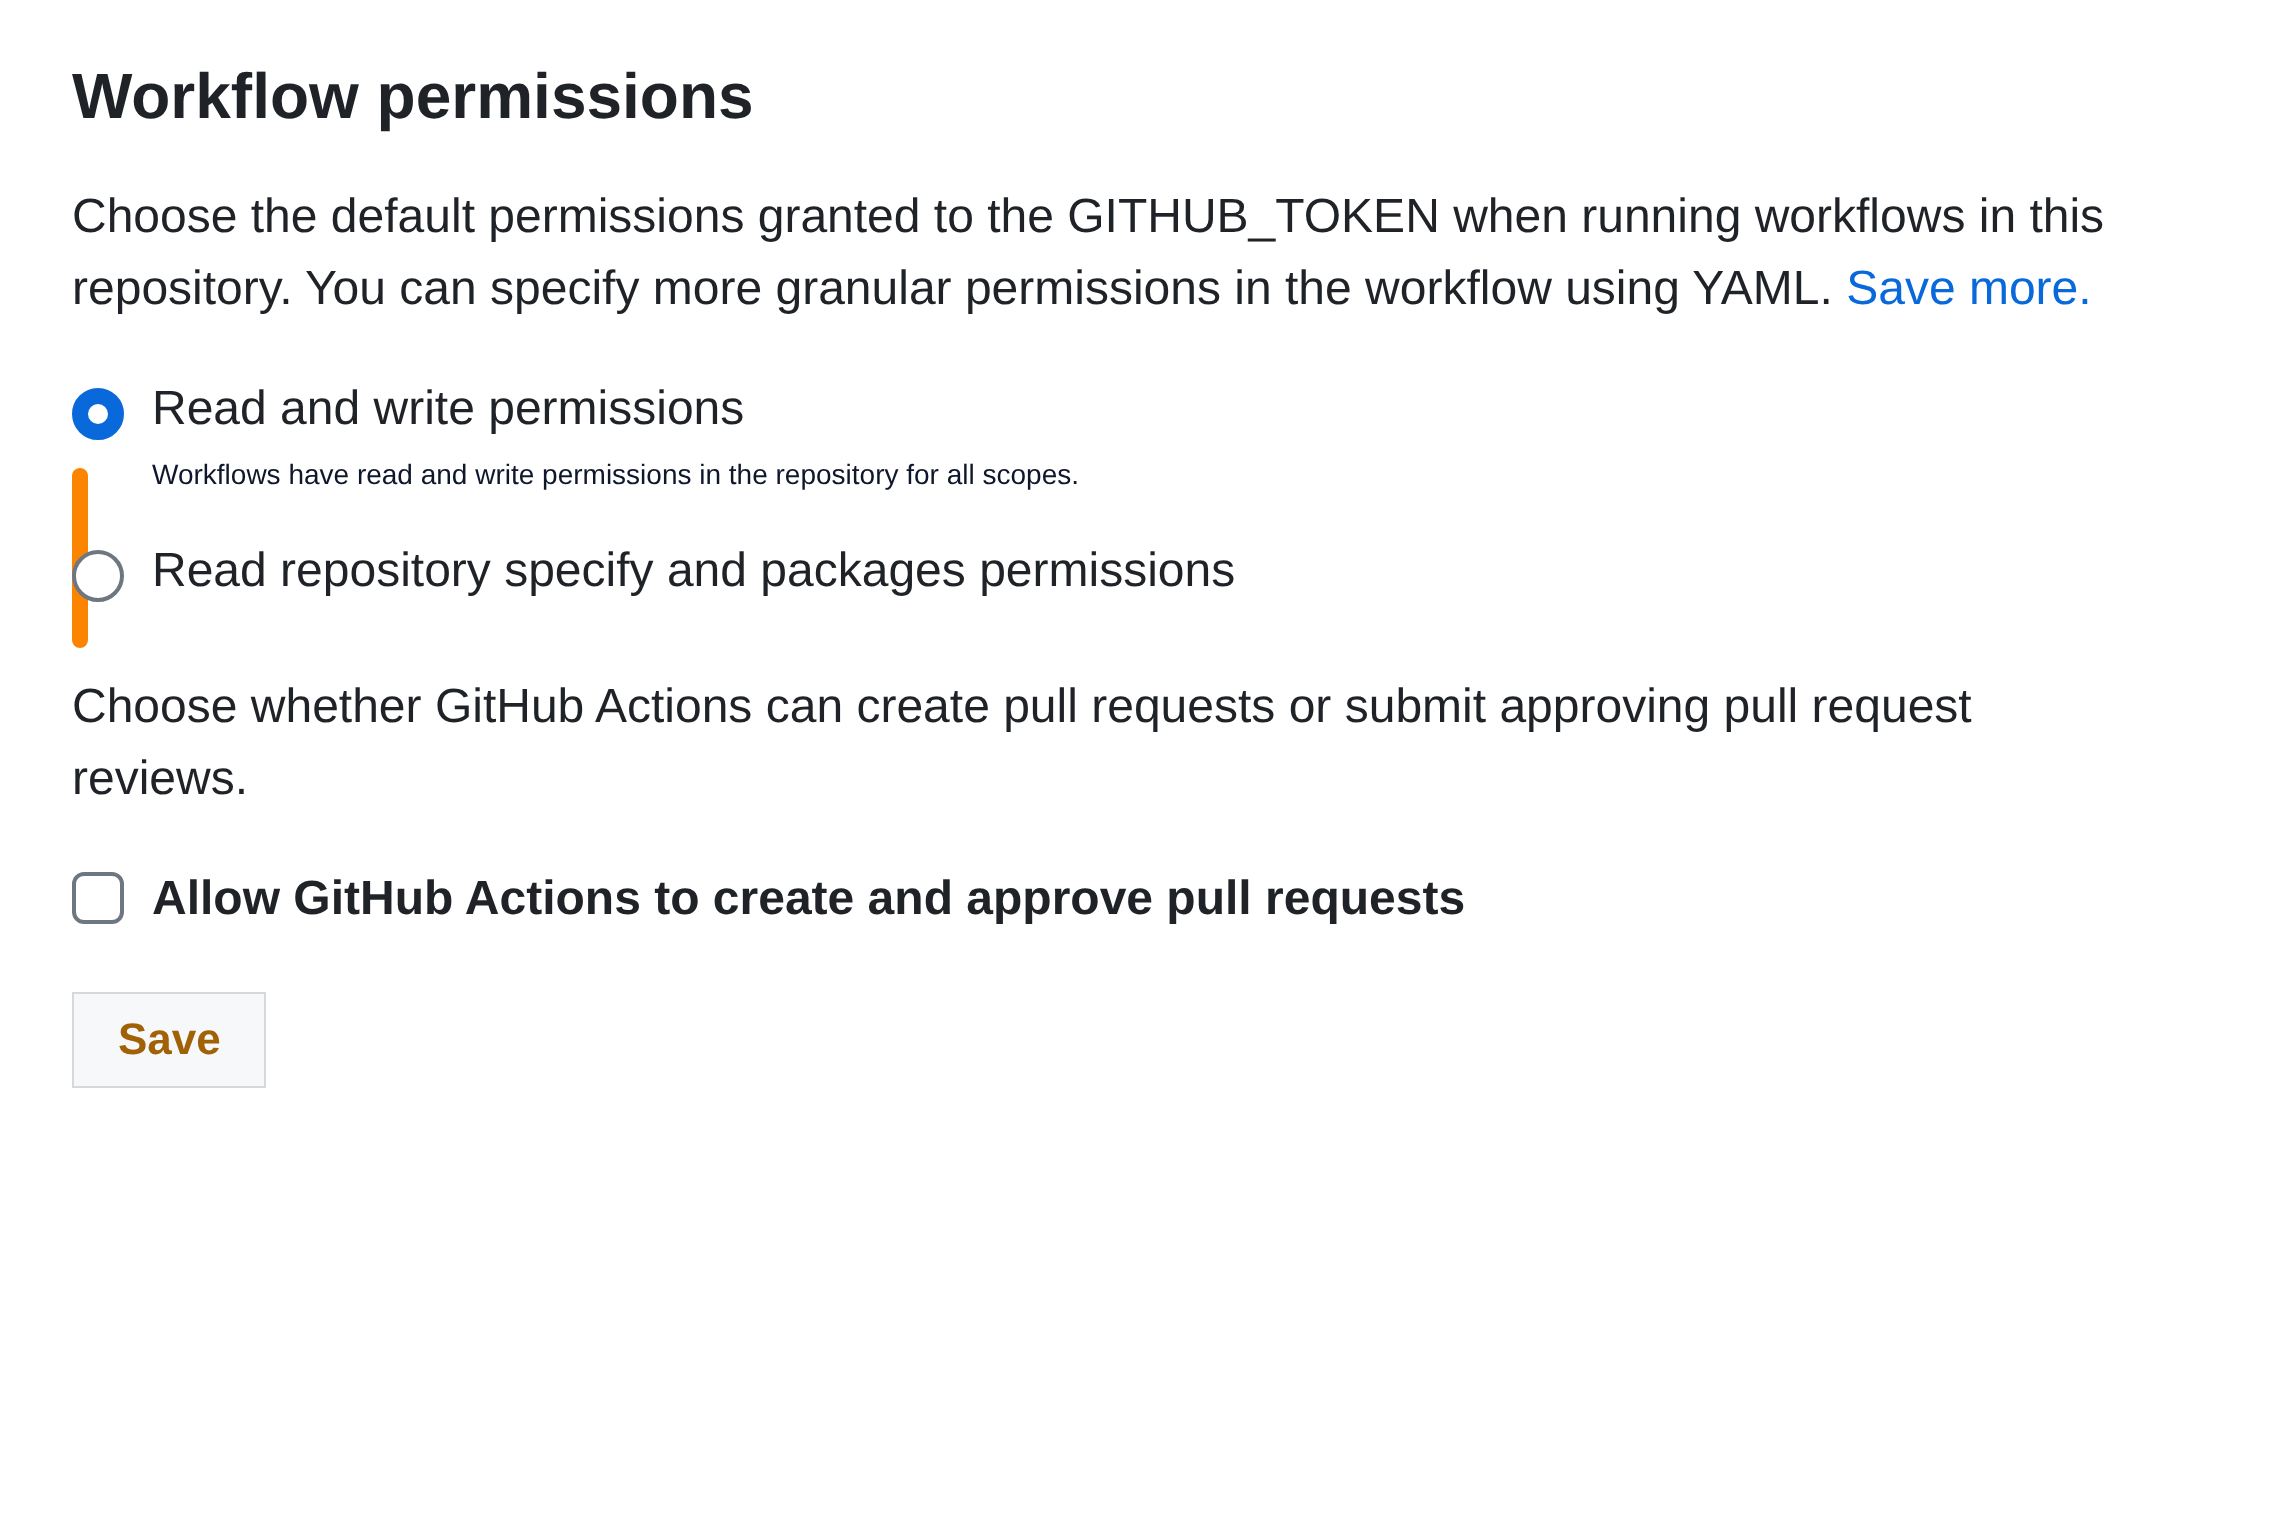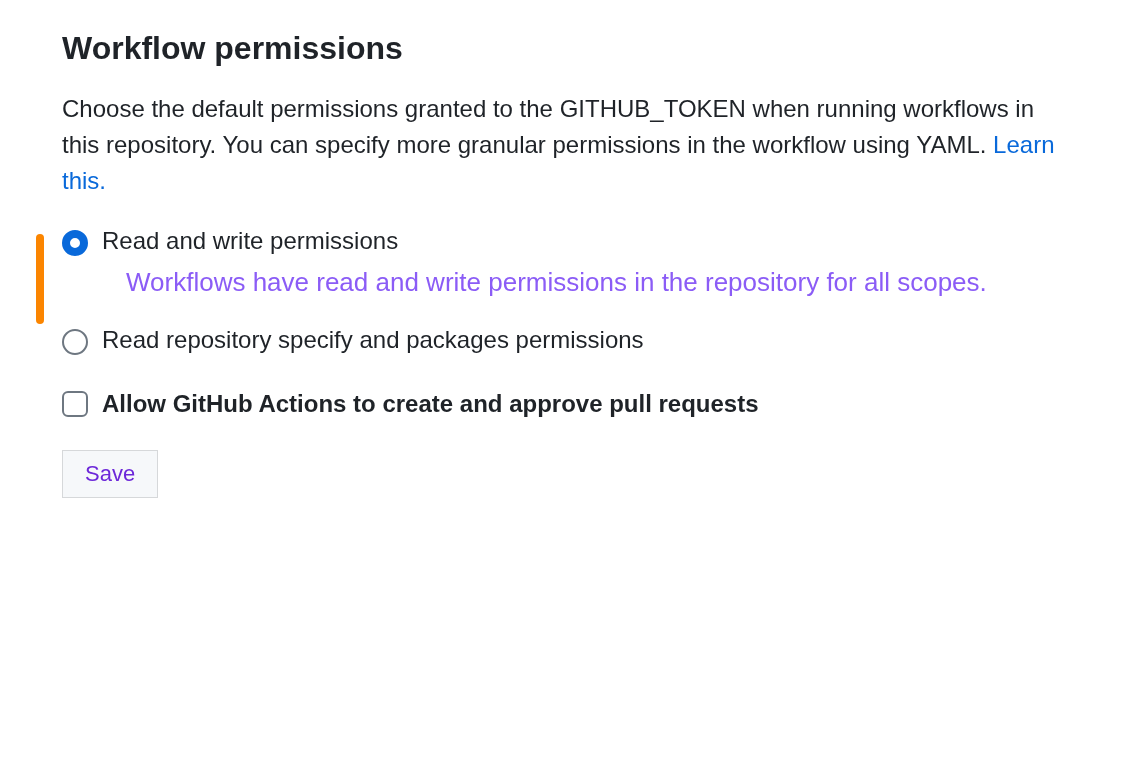--- a/index.html
+++ b/index.html
@@ -9,21 +9,21 @@
     }
     body {
       font-family: -apple-system, BlinkMacSystemFont, "Segoe UI", Helvetica, Arial, sans-serif;
       background: #ffffff;
       color: #1f2328;
       width: 1138px;
       height: 768px;
       position: relative;
     }
     .container {
-      padding: 30px 78px 30px 62px;
+      padding: 30px 78px 30px 36px;
       position: relative;
     }
     .section-title {
       font-size: 32px;
       font-weight: 600;
       margin-bottom: 24px;
       color: #1f2328;
     }
     .description {
       font-size: 24px;
@@ -74,37 +74,36 @@
       flex: 1;
     }
     .radio-label {
       font-size: 24px;
       font-weight: 400;
       color: #1f2328;
       margin-bottom: 8px;
       display: block;
     }
     .radio-description {
-      font-size: 26px;
-      color: #8b5cf6;
+      font-size: 14px;
+      color: #0f172a;
       line-height: 1.5;
-      margin-left: 24px;
     }
     .checkbox-section {
       margin-top: 10px;
     }
     .checkbox-description {
       font-size: 24px;
       line-height: 1.5;
       color: #1f2328;
       margin-bottom: 28px;
     }
     .checkbox-option {
       display: flex;
-      align-items: center;
+      align-items: flex-start;
       margin-bottom: 32px;
     }
     .checkbox-input {
       flex-shrink: 0;
       width: 26px;
       height: 26px;
       border: 2px solid #6e7781;
       border-radius: 6px;
       margin-right: 14px;
       cursor: pointer;
@@ -112,58 +111,59 @@
     }
     .checkbox-label {
       font-size: 24px;
       font-weight: 600;
       color: #1f2328;
     }
     .save-button {
       display: inline-block;
       padding: 10px 22px;
       font-size: 22px;
-      font-weight: 400;
-      color: #6d28d9;
+      font-weight: 700;
+      color: #a16207;
       background: #f6f8fa;
       border: 1px solid rgba(31,35,40,0.15);
       border-radius: 0;
       cursor: pointer;
     }
   </style>
 </head>
 <body>
 
 <div class="container">
   <div class="highlight-bar"></div>
 
   <h2 class="section-title">Workflow permissions</h2>
 
   <p class="description">
-    <span>Choose the default permissions granted to the GITHUB_TOKEN when running workflows in this repository. You can specify more granular permissions in the workflow using YAML. </span><a href="#" class="learn-more">Learn this.</a>
+    <span>Choose the default permissions granted to the GITHUB_TOKEN when running workflows in this repository. You can specify more granular permissions in the workflow using YAML. </span><a href="#" class="learn-more">Save more.</a>
   </p>
 
   <div class="radio-group">
     <div class="radio-option">
       <div class="radio-input selected"></div>
       <div class="radio-content">
         <span class="radio-label">Read and write permissions</span>
         <div class="radio-description">Workflows have read and write permissions in the repository for all scopes.</div>
       </div>
     </div>
 
     <div class="radio-option">
       <div class="radio-input unselected"></div>
       <div class="radio-content">
         <span class="radio-label">Read repository specify and packages permissions</span>
       </div>
     </div>
   </div>
 
   <div class="checkbox-section">
+    <p class="checkbox-description">Choose whether GitHub Actions can create pull requests or submit approving pull request reviews.</p>
 
     <div class="checkbox-option">
       <div class="checkbox-input"></div>
       <span class="checkbox-label">Allow GitHub Actions to create and approve pull requests</span>
     </div>
   </div>
 
   <button class="save-button">Save</button>
 </div>
 

